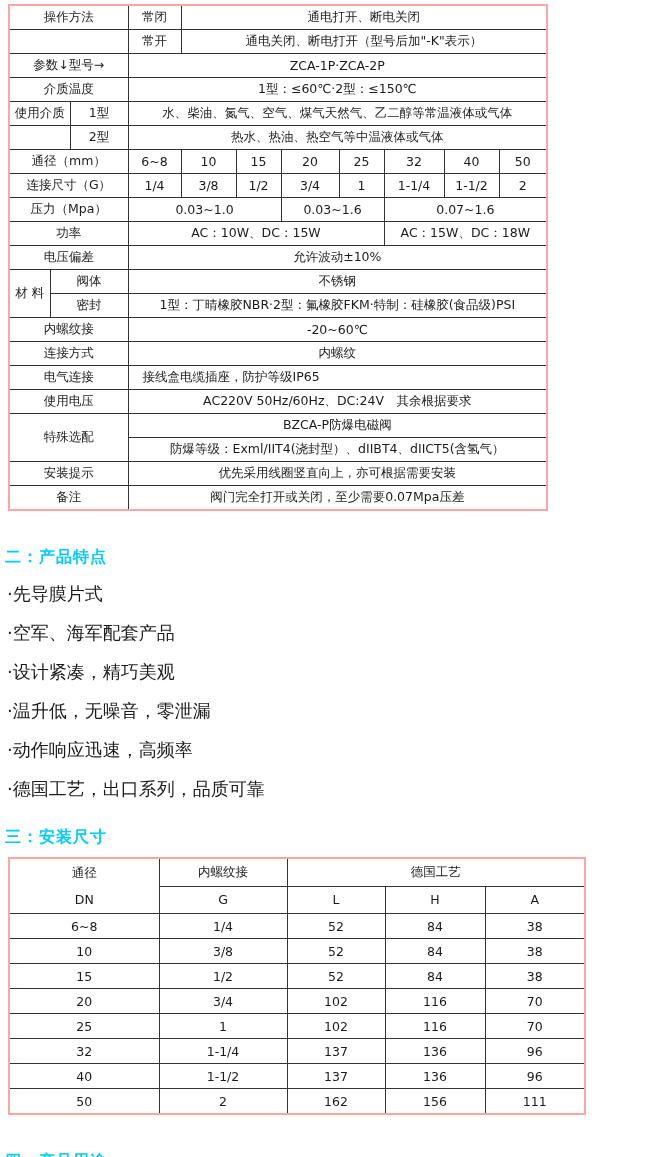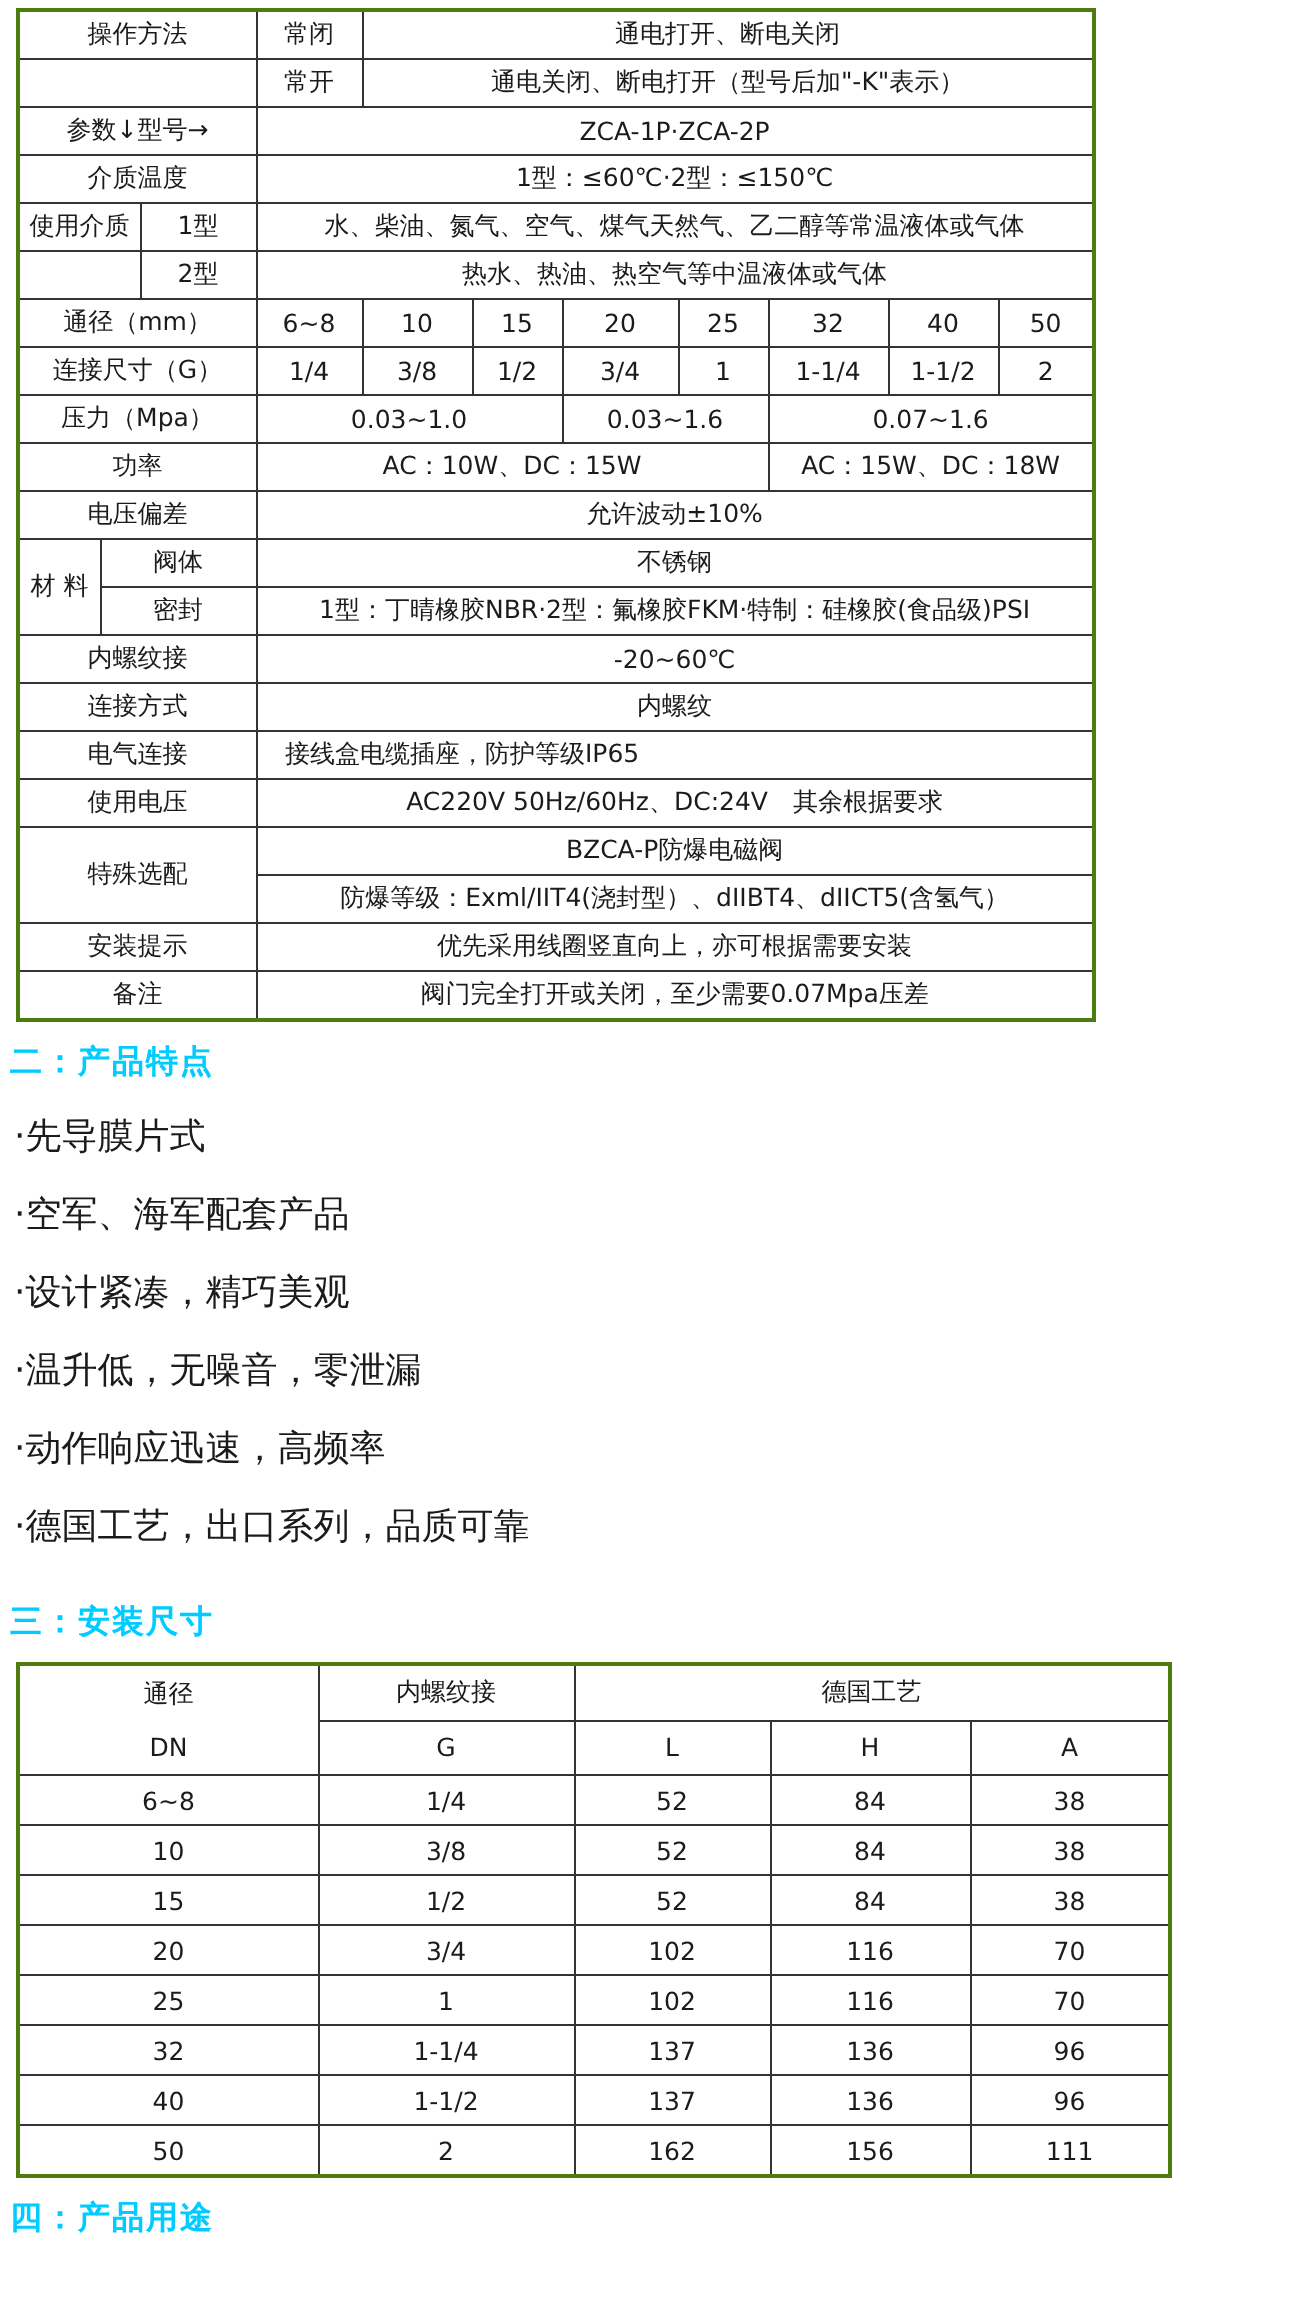--- a/index.html
+++ b/index.html
@@ -15,21 +15,21 @@
     font-size: 16px;
     font-weight: bold;
     letter-spacing: 1px;
     margin: 8px 0 9px 5px;
   }
 
   table {
     border-collapse: collapse;
     table-layout: fixed;
     margin-left: 8px;
-    border: 2px solid #4d7c0f;
+    border: 2px solid #fca5a5;
   }
   td, th {
     border: 1px solid #333;
     text-align: center;
     vertical-align: middle;
     font-size: 12.5px;
     font-weight: normal;
     height: 23px;
     padding: 0 2px;
     overflow: hidden;
@@ -39,21 +39,21 @@
   .t1 { width: 540px; }
   .t1 td.left-pad { text-align: left; padding-left: 14px; margin-top: 16px; }
 
   .features { margin: 14px 0 26px 7px; }
   .feature-line { font-size: 18px; margin: 0 0 15px 0; }
 
   .t3 { width: 578px; }
   .t3 td { height: 24px; }
   .t3 .hdr-tall div { line-height: 27px; }
 
-  .sec1-gap { margin-top: 10px; }
+  .sec1-gap { margin-top: 36px; }
   .sec3-gap { margin-top: 6px; }
 </style>
 </head>
 <body>
 
 <div class="page">
 
 
   <table class="t1">
     <colgroup>

